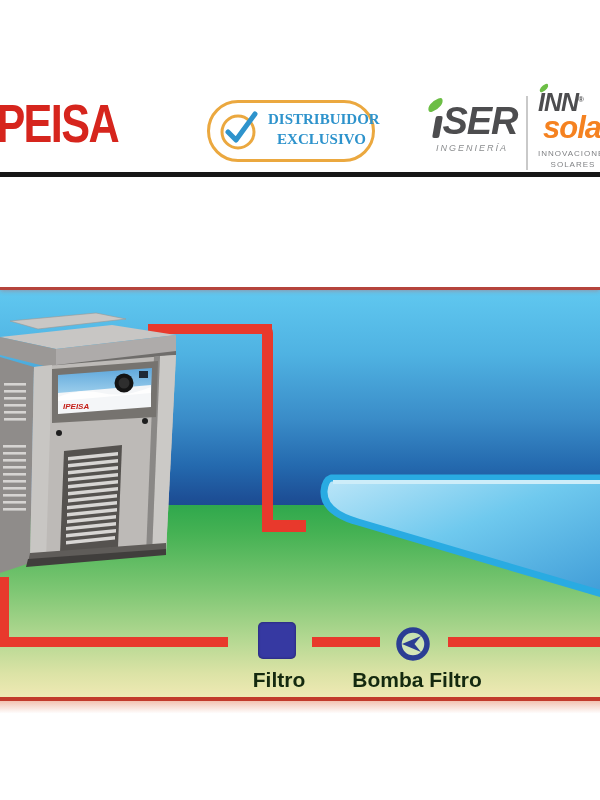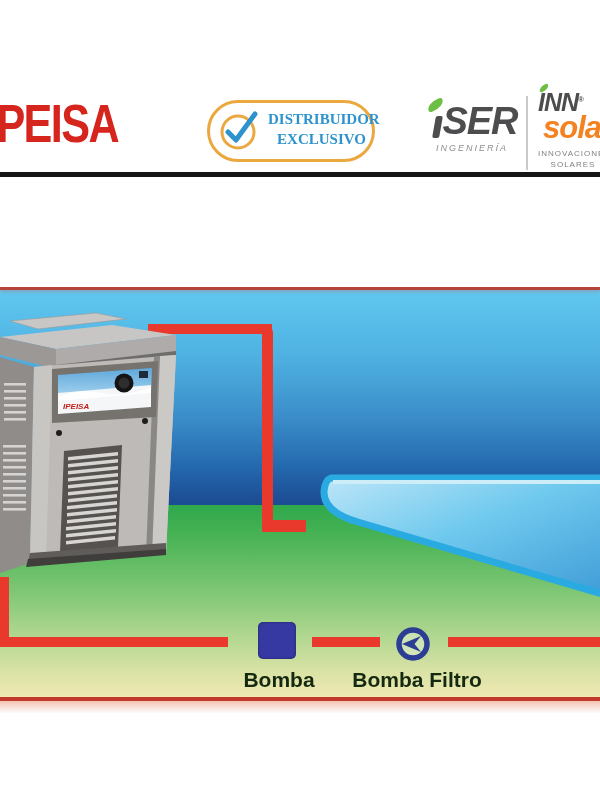--- a/index.html
+++ b/index.html
@@ -219,21 +219,21 @@
       <polygon points="28,254 166,244 166,250 26,262" fill="#403E3C"></polygon>
     </svg>
 
     <div class="filter-box"></div>
 
     <svg class="pump" viewBox="0 0 40 38">
       <circle cx="20" cy="19" r="14" fill="rgba(255,255,255,0.30)" stroke="#2B3E94" stroke-width="5.5"></circle>
       <path d="M 28,11 L 9,19 L 28,27 L 21.5,19 Z" fill="#2B3E94"></path>
     </svg>
 
-    <div class="lbl lbl-filtro">Bomba</div>
+    <div class="lbl lbl-filtro">Filtro</div>
     <div class="lbl lbl-bomba">Bomba Filtro</div>
 
     <div class="border-top"></div>
     <div class="border-bottom"></div>
     <div class="bottom-fade"></div>
   </div>
 
 </div>
 
 </body></html>

